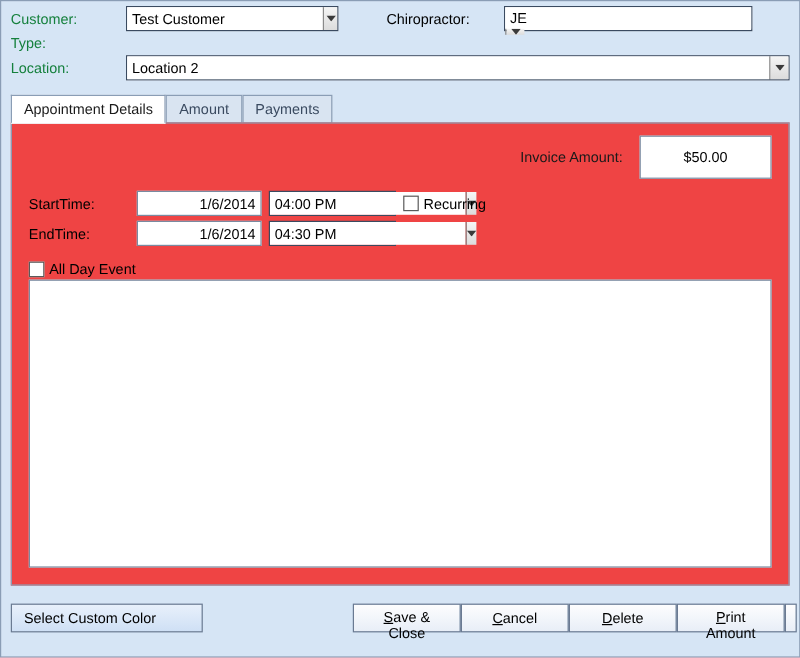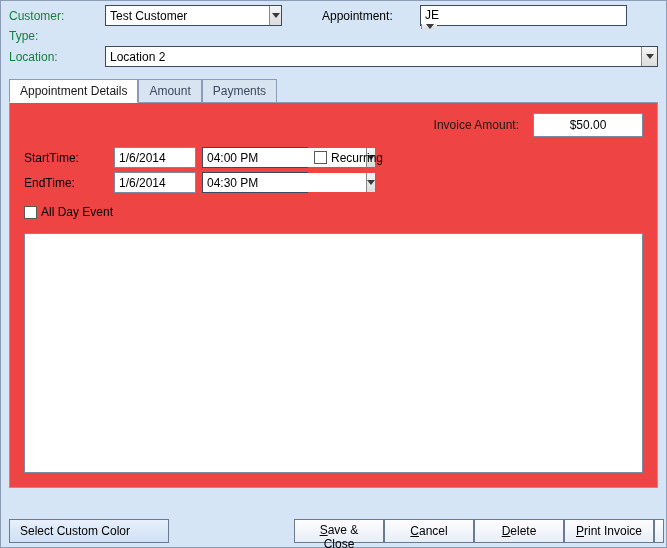--- a/index.html
+++ b/index.html
@@ -105,39 +105,39 @@
   .invoice-row {
     display: flex;
     align-items: center;
     justify-content: flex-end;
     gap: 14px;
     margin-bottom: 10px;
   }
   .invoice-label { color: #1a1a1a; }
   .invoice-input {
     width: 110px;
-    height: 24px;
+    height: 36px;
     border: 1px solid #7a8aa0;
     text-align: center;
     font-family: inherit;
     font-size: 12px;
     padding: 2px 6px;
   }
   .time-row {
     display: flex;
     align-items: center;
     gap: 6px;
     margin-bottom: 4px;
   }
   .time-label { width: 84px; }
   .date-input {
-    width: 82px;
+    width: 104px;
     height: 21px;
     border: 1px solid #7a8aa0;
-    text-align: left;
+    text-align: right;
     padding: 1px 4px;
     font-family: inherit;
     font-size: 12px;
   }
   .time-combo { width: 106px; }
   .checkbox-wrap {
     display: flex;
     align-items: center;
     gap: 4px;
   }
@@ -150,21 +150,21 @@
   }
   .allday-row { margin-top: 12px; margin-bottom: 8px; }
   .notes-area {
     border: 1px solid #7a8aa0;
     background: #fff;
     position: absolute;
     left: 14px; right: 14px; top: 130px; bottom: 14px;
   }
   .button-bar {
     position: absolute;
-    left: 8px; right: 2px; bottom: 4px;
+    left: 8px; right: 2px; bottom: 20px;
     height: 24px;
     display: flex;
     gap: 0;
   }
   .btn {
     border: 1px solid #6a7a92;
     background: linear-gradient(#fdfdfe, #e8eef7);
     padding: 3px 10px;
     font-family: inherit;
     font-size: 12px;
@@ -192,21 +192,21 @@
       <div class="form-label">Customer:</div>
       <div class="combo customer">
         <input class="combo-input" value="Test Customer" style="">
         <div class="combo-btn">
           <svg width="8" height="5">
               <polygon points="0,0 8,0 4,5" fill="#3a3a3a"></polygon>
             </svg>
         </div>
       </div>
       <div class="spacer-small"></div>
-      <div class="chiro-label">Appointment:</div>
+      <div class="chiro-label">Chiropractor:</div>
       <div class="combo chiro">
         <input class="combo-input" value="JE" style="">
         <div class="combo-btn">
           <svg width="8" height="5">
               <polygon points="0,0 8,0 4,5" fill="#3a3a3a"></polygon>
             </svg>
         </div>
       </div>
     </div>
 
@@ -280,16 +280,16 @@
       <div class="notes-area"></div>
     </div>
   </div>
 
   <div class="button-bar">
     <button class="btn color">Select Custom Color</button>
     <div class="bar-spacer"></div>
     <button class="btn act"><span class="ul">S</span><span>ave &amp; Close</span></button>
     <button class="btn act"><span class="ul">C</span><span>ancel</span></button>
     <button class="btn act"><span class="ul">D</span><span>elete</span></button>
-    <button class="btn act"><span class="ul">P</span><span>rint Invoice</span></button>
+    <button class="btn act"><span class="ul">P</span><span>rint Amount</span></button>
     <button class="btn tiny"></button>
   </div>
 </div>
 
 </body></html>

